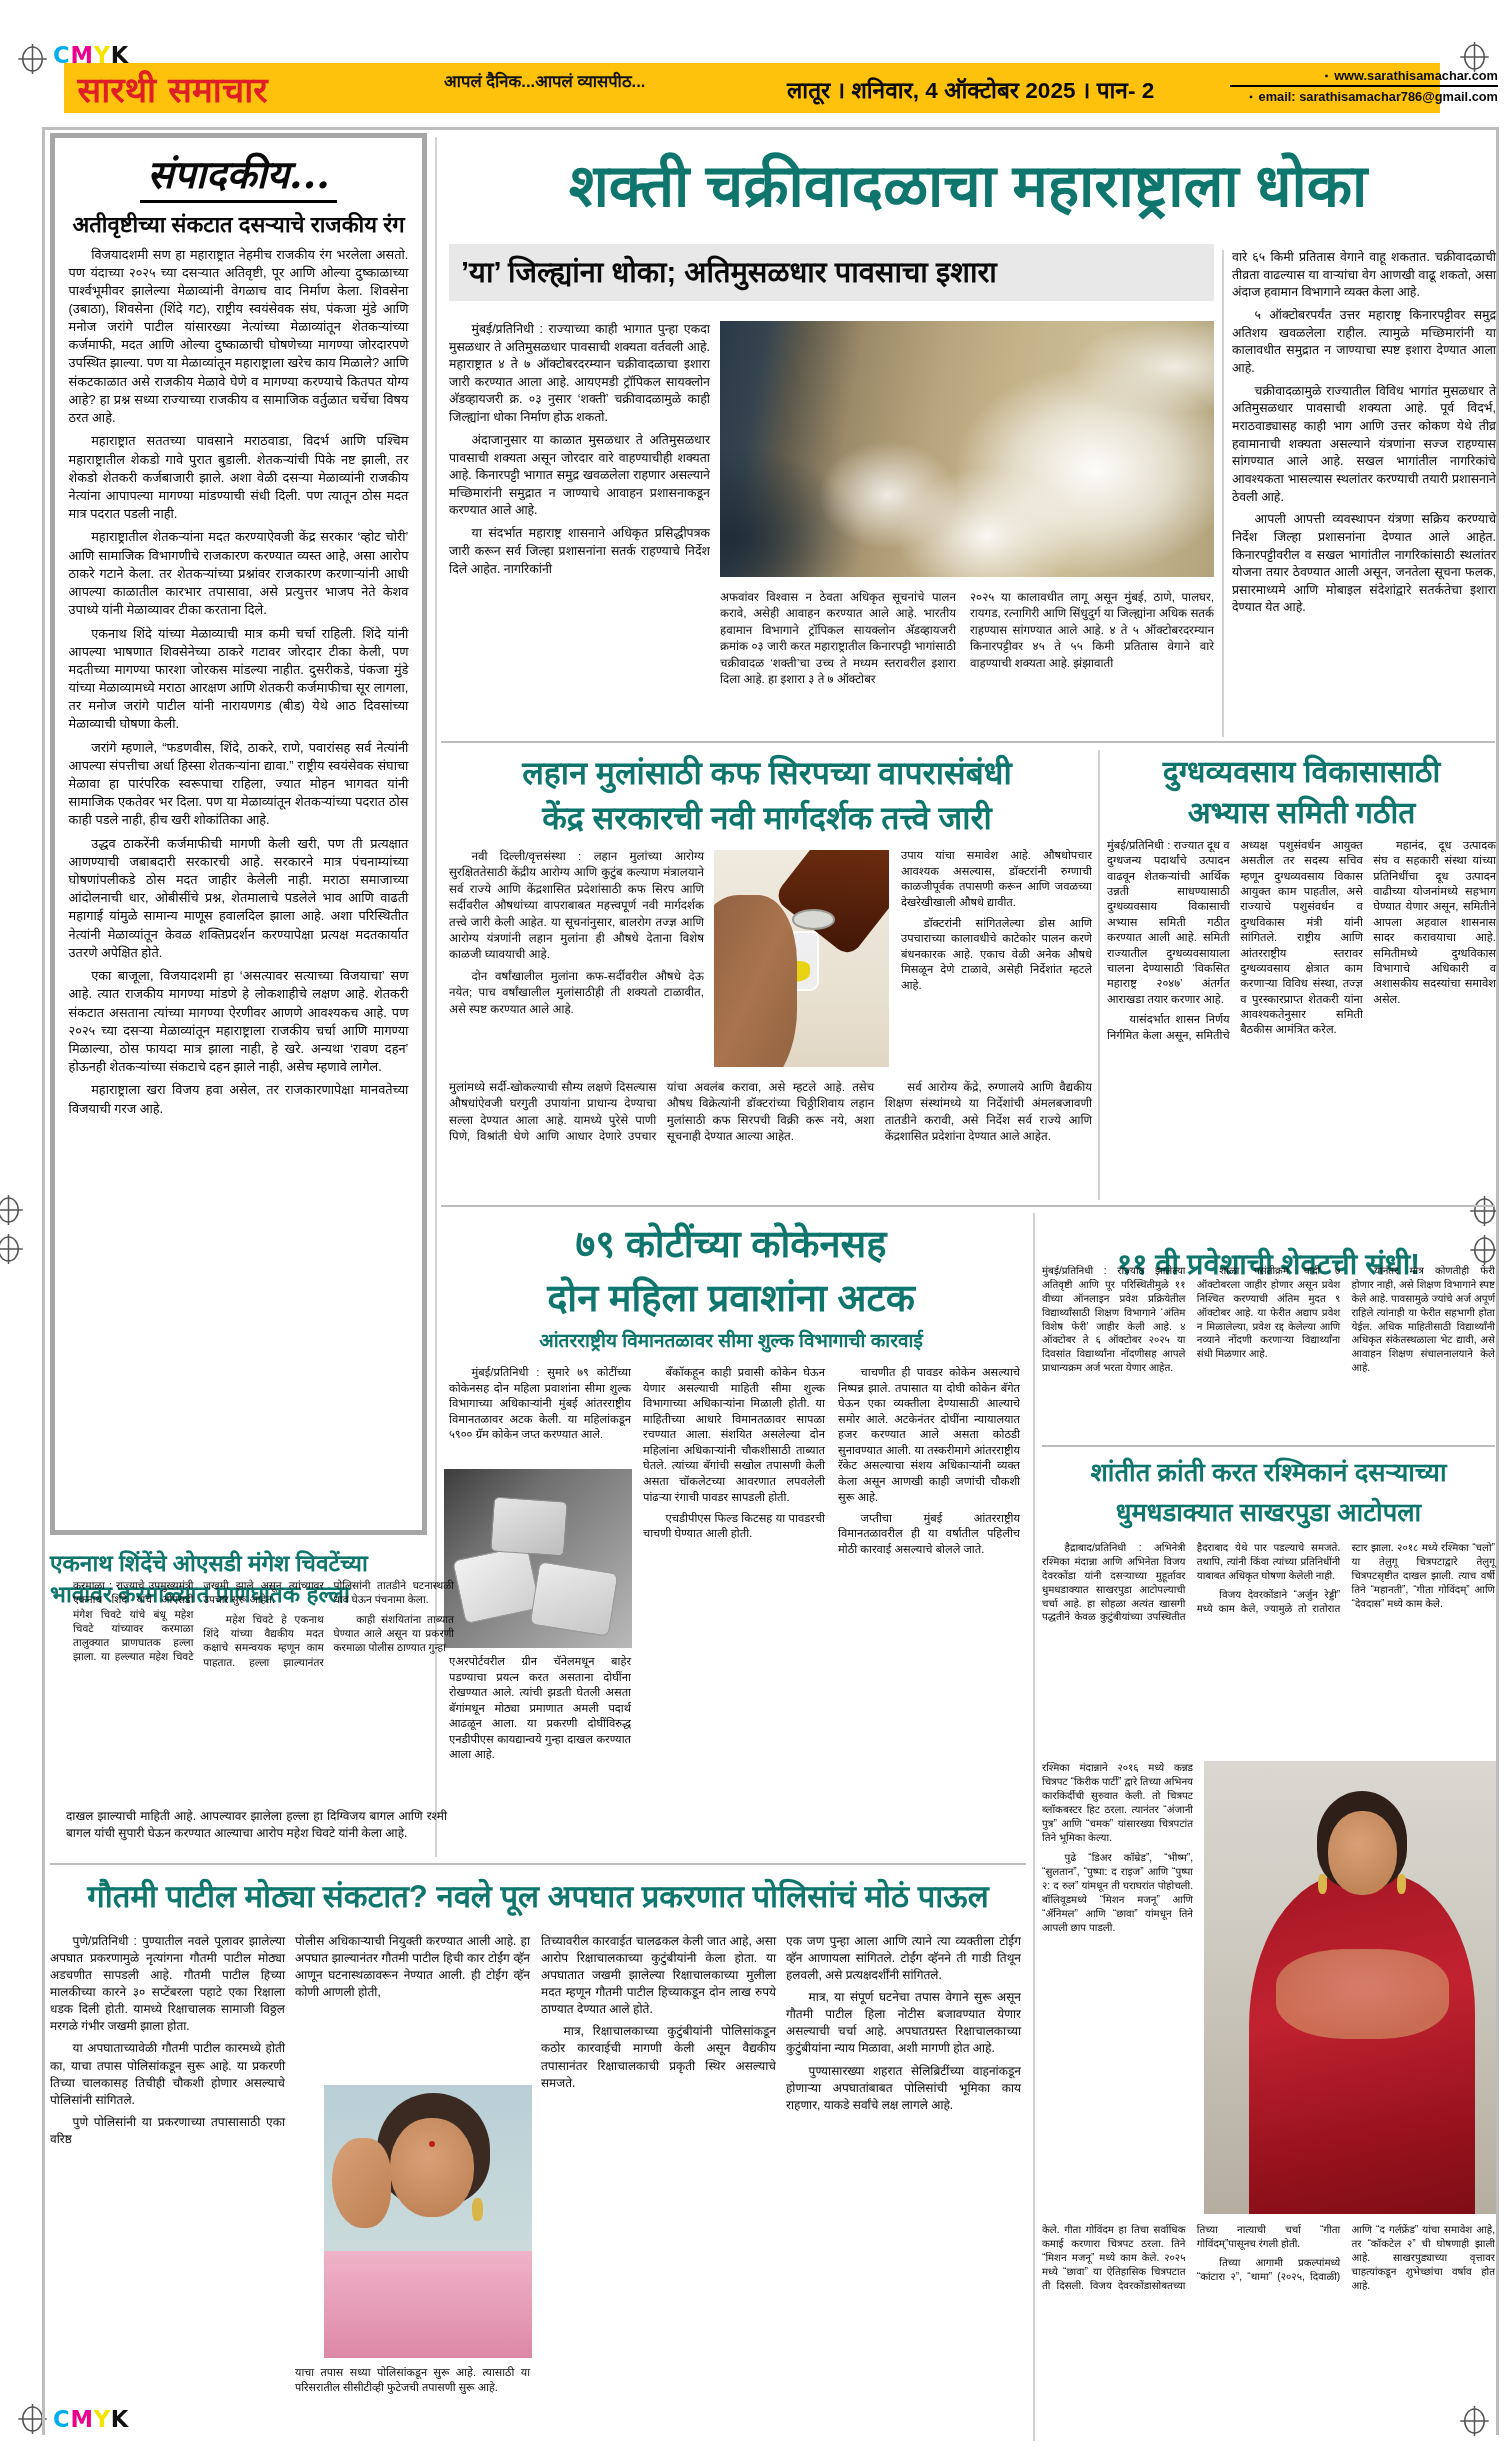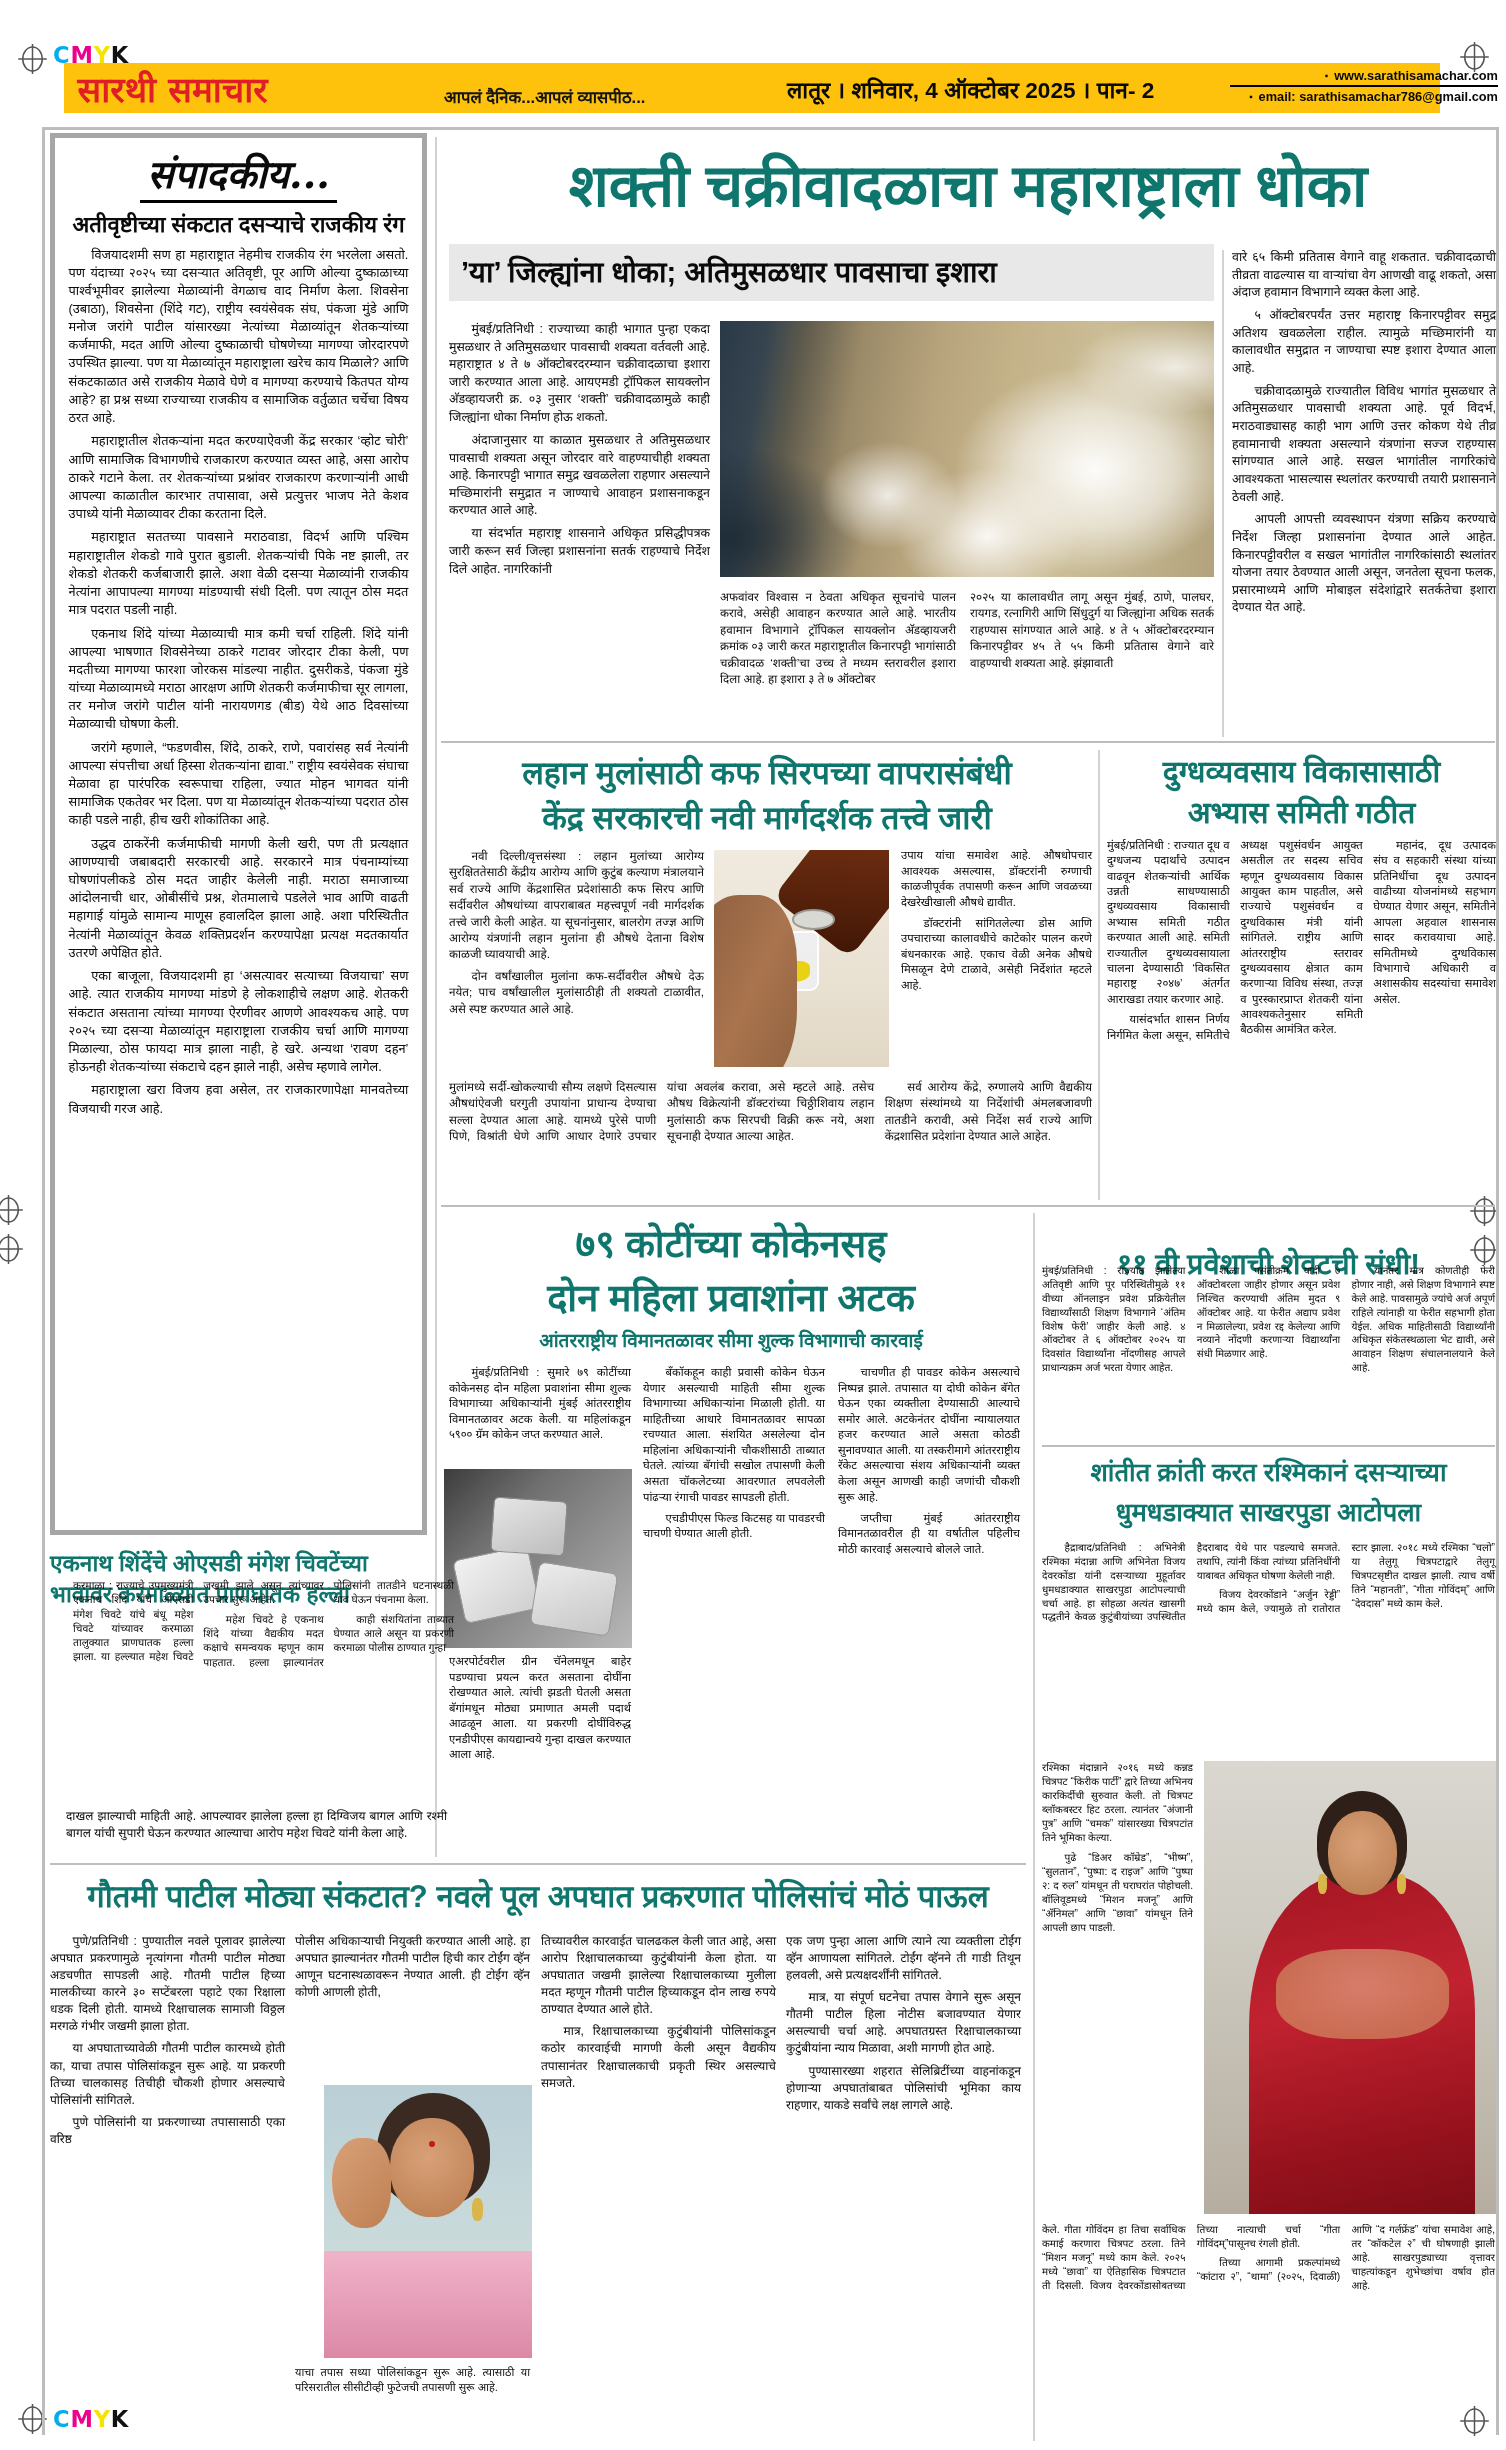--- a/index.html
+++ b/index.html
@@ -15,21 +15,21 @@
   .headline{font-weight:700;color:#0f766e;}
   .cols3{column-count:3;column-gap:10.5px;}
   .photo{overflow:hidden;}
   .regmark svg{display:block;}
   .cmyk{font-weight:700;font-size:22.6px;letter-spacing:0.8px;font-family:"DejaVu Sans",sans-serif;}
   .cmyk .c{color:#00aeef}.cmyk .m{color:#ec008c}.cmyk .y{color:#f5e400}.cmyk .k{color:#111}
   
   #masthead{left:64px;top:63px;width:1376px;height:50px;background:#fec20d;}
   .mast-title{left:13.6px;top:2.3px;font-size:35px;font-weight:800;color:#e01e25;
               font-family:"DejaVu Serif","Liberation Serif",serif;}
-  .mast-tagline{left:380px;top:22px;font-size:16.6px;font-weight:700;color:#141414;}
+  .mast-tagline{left:380px;top:6px;font-size:16.6px;font-weight:700;color:#141414;}
   .mast-date{left:723px;top:11.3px;width:482px;font-size:22.6px;font-weight:700;text-align:left;}
   .mast-info{left:1166px;top:5.3px;width:268px;font-size:12.8px;font-weight:700;}
   .mast-info .row{white-space:nowrap;text-align:right;}
   .mast-info .div{height:0;border-bottom:2.3px solid #000;margin:1.5px 0 2.3px 0;}
   .bullet{font-size:9.8px;margin-right:6px;position:relative;top:-1.5px;}
   
   #editorial{left:50px;top:133px;width:377px;height:1402px;border:5.3px solid #a6a6a6;
              box-sizing:border-box;padding:7.5px 13.6px;background:#fff;}
   .edit-label{font-family:"DejaVu Serif","Liberation Serif",serif;font-style:italic;font-weight:700;
               font-size:39px;text-align:center;padding-bottom:1.5px;}
@@ -126,22 +126,22 @@
 <div class="abs rule" style="left:441px;top:741px;width:1054px;height:2.3px;"></div>
 <div class="abs rule" style="left:441px;top:1205px;width:1054px;height:2.3px;"></div>
 <div class="abs rule" style="left:1042px;top:1445px;width:453px;height:2.3px;"></div>
 <div class="abs rule" style="left:50px;top:1863px;width:976px;height:2.3px;"></div>
 
 <div class="abs" id="editorial">
   <div class="edit-label"><span>संपादकीय...</span></div>
   <div class="edit-title">अतीवृष्टीच्या संकटात दसऱ्याचे राजकीय रंग</div>
   <div class="edit-body jtext">
     <p class="np">विजयादशमी सण हा महाराष्ट्रात नेहमीच राजकीय रंग भरलेला असतो. पण यंदाच्या २०२५ च्या दसऱ्यात अतिवृष्टी, पूर आणि ओल्या दुष्काळाच्या पार्श्वभूमीवर झालेल्या मेळाव्यांनी वेगळाच वाद निर्माण केला. शिवसेना (उबाठा), शिवसेना (शिंदे गट), राष्ट्रीय स्वयंसेवक संघ, पंकजा मुंडे आणि मनोज जरांगे पाटील यांसारख्या नेत्यांच्या मेळाव्यांतून शेतकऱ्यांच्या कर्जमाफी, मदत आणि ओल्या दुष्काळाची घोषणेच्या मागण्या जोरदारपणे उपस्थित झाल्या. पण या मेळाव्यांतून महाराष्ट्राला खरेच काय मिळाले? आणि संकटकाळात असे राजकीय मेळावे घेणे व मागण्या करण्याचे कितपत योग्य आहे? हा प्रश्न सध्या राज्याच्या राजकीय व सामाजिक वर्तुळात चर्चेचा विषय ठरत आहे.</p>
+    <p class="np">महाराष्ट्रात सततच्या पावसाने मराठवाडा, विदर्भ आणि पश्चिम महाराष्ट्रातील शेकडो गावे पुरात बुडाली. शेतकऱ्यांची पिके नष्ट झाली, तर शेकडो शेतकरी कर्जबाजारी झाले. अशा वेळी दसऱ्या मेळाव्यांनी राजकीय नेत्यांना आपापल्या मागण्या मांडण्याची संधी दिली. पण त्यातून ठोस मदत मात्र पदरात पडली नाही.</p>
     <p class="np">महाराष्ट्रातील शेतकऱ्यांना मदत करण्याऐवजी केंद्र सरकार ‘व्होट चोरी’ आणि सामाजिक विभागणीचे राजकारण करण्यात व्यस्त आहे, असा आरोप ठाकरे गटाने केला. तर शेतकऱ्यांच्या प्रश्नांवर राजकारण करणाऱ्यांनी आधी आपल्या काळातील कारभार तपासावा, असे प्रत्युत्तर भाजप नेते केशव उपाध्ये यांनी मेळाव्यावर टीका करताना दिले.</p>
-    <p class="np">महाराष्ट्रात सततच्या पावसाने मराठवाडा, विदर्भ आणि पश्चिम महाराष्ट्रातील शेकडो गावे पुरात बुडाली. शेतकऱ्यांची पिके नष्ट झाली, तर शेकडो शेतकरी कर्जबाजारी झाले. अशा वेळी दसऱ्या मेळाव्यांनी राजकीय नेत्यांना आपापल्या मागण्या मांडण्याची संधी दिली. पण त्यातून ठोस मदत मात्र पदरात पडली नाही.</p>
     <p class="np">एकनाथ शिंदे यांच्या मेळाव्याची मात्र कमी चर्चा राहिली. शिंदे यांनी आपल्या भाषणात शिवसेनेच्या ठाकरे गटावर जोरदार टीका केली, पण मदतीच्या मागण्या फारशा जोरकस मांडल्या नाहीत. दुसरीकडे, पंकजा मुंडे यांच्या मेळाव्यामध्ये मराठा आरक्षण आणि शेतकरी कर्जमाफीचा सूर लागला, तर मनोज जरांगे पाटील यांनी नारायणगड (बीड) येथे आठ दिवसांच्या मेळाव्याची घोषणा केली.</p>
     <p class="np">जरांगे म्हणाले, “फडणवीस, शिंदे, ठाकरे, राणे, पवारांसह सर्व नेत्यांनी आपल्या संपत्तीचा अर्धा हिस्सा शेतकऱ्यांना द्यावा.” राष्ट्रीय स्वयंसेवक संघाचा मेळावा हा पारंपरिक स्वरूपाचा राहिला, ज्यात मोहन भागवत यांनी सामाजिक एकतेवर भर दिला. पण या मेळाव्यांतून शेतकऱ्यांच्या पदरात ठोस काही पडले नाही, हीच खरी शोकांतिका आहे.</p>
     <p class="np">उद्धव ठाकरेंनी कर्जमाफीची मागणी केली खरी, पण ती प्रत्यक्षात आणण्याची जबाबदारी सरकारची आहे. सरकारने मात्र पंचनाम्यांच्या घोषणांपलीकडे ठोस मदत जाहीर केलेली नाही. मराठा समाजाच्या आंदोलनाची धार, ओबीसींचे प्रश्न, शेतमालाचे पडलेले भाव आणि वाढती महागाई यांमुळे सामान्य माणूस हवालदिल झाला आहे. अशा परिस्थितीत नेत्यांनी मेळाव्यांतून केवळ शक्तिप्रदर्शन करण्यापेक्षा प्रत्यक्ष मदतकार्यात उतरणे अपेक्षित होते.</p>
     <p class="np">एका बाजूला, विजयादशमी हा ‘असत्यावर सत्याच्या विजयाचा’ सण आहे. त्यात राजकीय मागण्या मांडणे हे लोकशाहीचे लक्षण आहे. शेतकरी संकटात असताना त्यांच्या मागण्या ऐरणीवर आणणे आवश्यकच आहे. पण २०२५ च्या दसऱ्या मेळाव्यांतून महाराष्ट्राला राजकीय चर्चा आणि मागण्या मिळाल्या, ठोस फायदा मात्र झाला नाही, हे खरे. अन्यथा ‘रावण दहन’ होऊनही शेतकऱ्यांच्या संकटाचे दहन झाले नाही, असेच म्हणावे लागेल.</p>
     <p class="np">महाराष्ट्राला खरा विजय हवा असेल, तर राजकारणापेक्षा मानवतेच्या विजयाची गरज आहे.</p>
   </div>
 </div>
 
 <div class="abs headline ctext hl-cyclone" style="left:441px;top:136px;width:1054px;height:101px;">शक्ती चक्रीवादळाचा महाराष्ट्राला धोका</div>
 <div class="abs subbar" style="left:449px;top:244px;width:765px;height:57px;">’या’ जिल्ह्यांना धोका; अतिमुसळधार पावसाचा इशारा</div>

